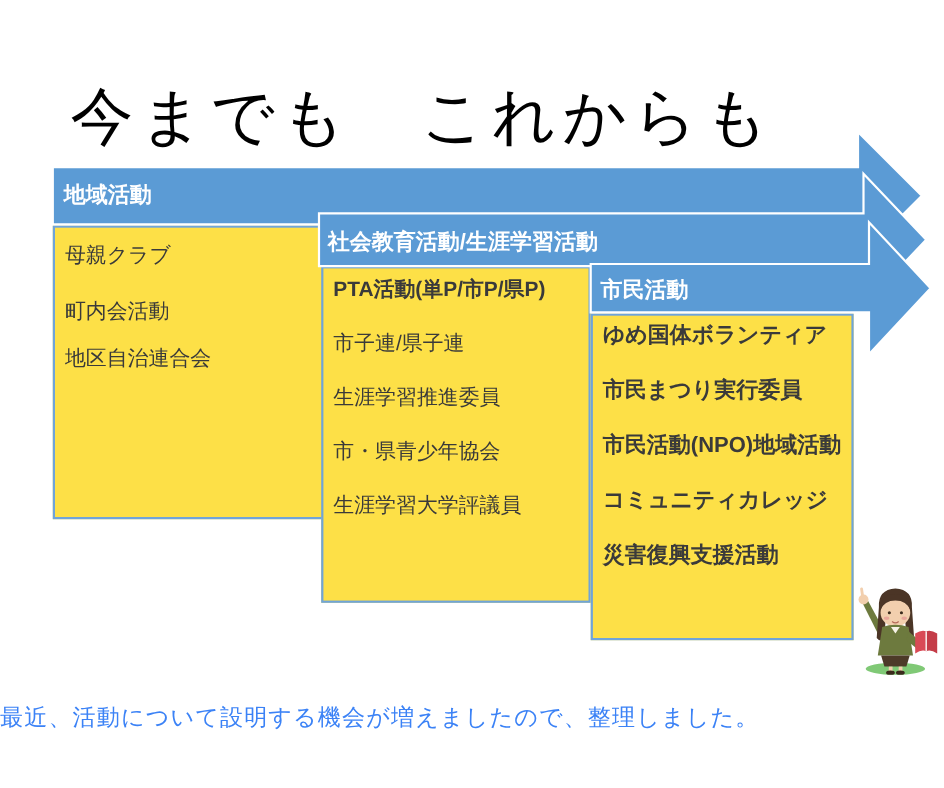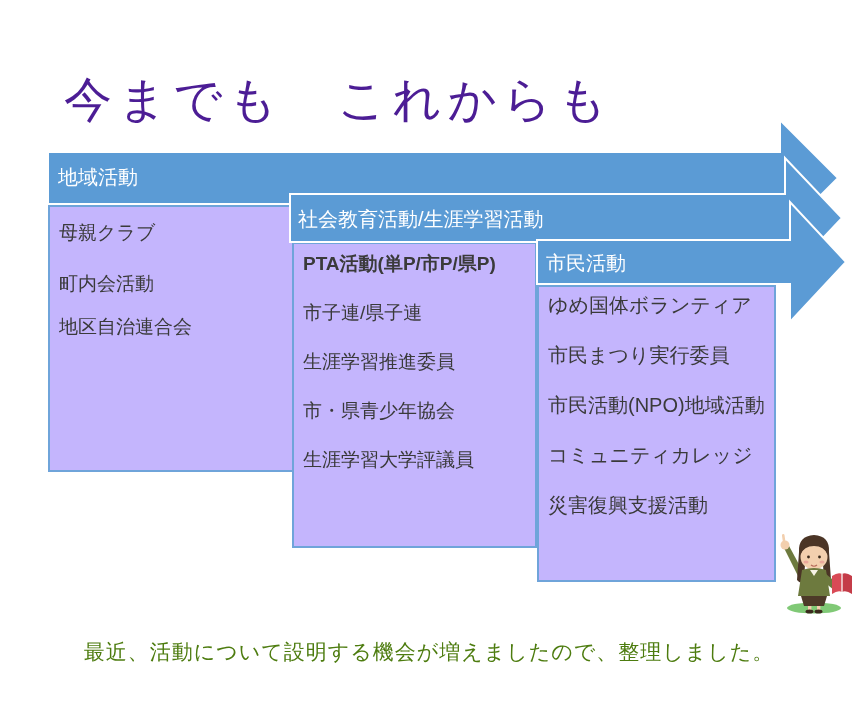--- a/index.html
+++ b/index.html
@@ -5,51 +5,50 @@
   html,body{margin:0;padding:0;background:#fff;}
   .slide{
     position:relative;
     width:858px;height:716px;
     background:#ffffff;
     overflow:hidden;
     font-family:"Liberation Sans","DejaVu Sans",sans-serif;
   }
   .title{
     position:absolute;left:64px;top:68px;
-    font-size:48px;font-weight:200;color:#4c1d95;
+    font-size:57px;font-weight:200;color:#000000;
     letter-spacing:6px;white-space:pre;
   }
   .arrows{position:absolute;left:0;top:0;z-index:2;}
   .banner-label{
     position:absolute;z-index:3;
-    color:#ffffff;font-size:20px;font-weight:400;
+    color:#ffffff;font-size:20px;font-weight:700;
     white-space:nowrap;
   }
   .label-1{left:58px;top:164px;}
   .label-2{left:298px;top:206px;}
   .label-3{left:546px;top:250px;}
   .list-box{
     position:absolute;z-index:1;
-    background:#c4b5fd;
+    background:#fde047;
     border:2px solid #6fa4da;
     box-sizing:border-box;
     color:#3a3a3a;
   }
   .box-1{left:48px;top:205px;width:247px;height:267px;padding:10px 10px 0 9px;font-size:19px;}
   .box-2{left:292px;top:242px;width:245px;height:306px;padding:8px 8px 16px 9px;font-size:19px;}
-  .box-3{left:537px;top:285px;width:239px;height:297px;padding:6px 6px 0 9px;font-size:20px;}
+  .box-3{left:537px;top:285px;width:239px;height:297px;padding:6px 6px 0 9px;font-size:20px;font-weight:bold;}
   .box-1 .item{line-height:31px;margin-bottom:20px;}
   .box-1 .item.tight{margin-bottom:12px;}
   .box-2 .item{line-height:24px;margin-bottom:25px;}
   .box-3 .item{line-height:24px;margin-bottom:26px;}
   .item.bold{font-weight:700;}
   .caption{
     position:absolute;left:0;top:638px;width:858px;
-    text-align:center;
-    font-size:21px;color:#4d7c0f;
+    font-size:21px;color:#3b82f6;
     letter-spacing:1px;
   }
   .mascot{position:absolute;left:768px;top:514px;z-index:4;}
 </style>
 </head>
 <body>
 
 <div class="slide">
 
   <div class="title">今までも　これからも</div>

